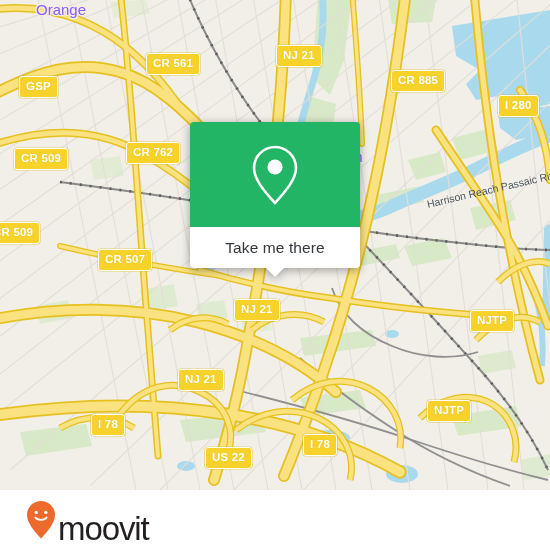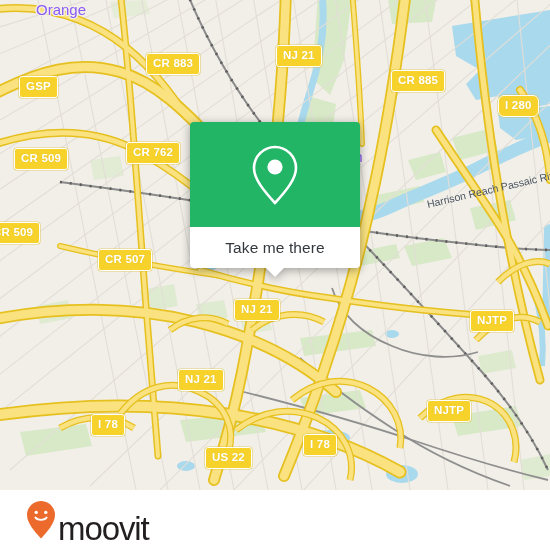--- a/index.html
+++ b/index.html
@@ -325,24 +325,24 @@
         </g>
       </g>
     </svg>
 
     <div class="place-label" style="left:36px; top:1px;">Orange</div>
     <div class="place-label" style="left:306px; top:148px;">Harrison</div>
 
     <div class="river-label" style="left:427px; top:198px; transform: rotate(-13deg);">Harrison Reach Passaic River</div>
 
     <div class="shield" style="left:19px;  top:76px;">GSP</div>
-    <div class="shield" style="left:146px; top:53px;">CR 883</div>
+    <div class="shield" style="left:146px; top:53px;">CR 561</div>
     <div class="shield" style="left:276px; top:45px;">NJ 21</div>
     <div class="shield" style="left:391px; top:70px;">CR 885</div>
-    <div class="shield" style="left:498px; top:95px;border-radius:6px;">I 280</div>
+    <div class="shield" style="left:498px; top:95px;">I 280</div>
     <div class="shield" style="left:14px;  top:148px;">CR 509</div>
     <div class="shield" style="left:126px; top:142px;">CR 762</div>
     <div class="shield" style="left:-14px; top:222px;">CR 509</div>
     <div class="shield" style="left:98px;  top:249px;">CR 507</div>
     <div class="shield" style="left:234px; top:299px;">NJ 21</div>
     <div class="shield" style="left:470px; top:310px;">NJTP</div>
     <div class="shield" style="left:178px; top:369px;">NJ 21</div>
     <div class="shield" style="left:427px; top:400px;">NJTP</div>
     <div class="shield" style="left:91px;  top:414px;">I 78</div>
     <div class="shield" style="left:303px; top:434px;">I 78</div>

